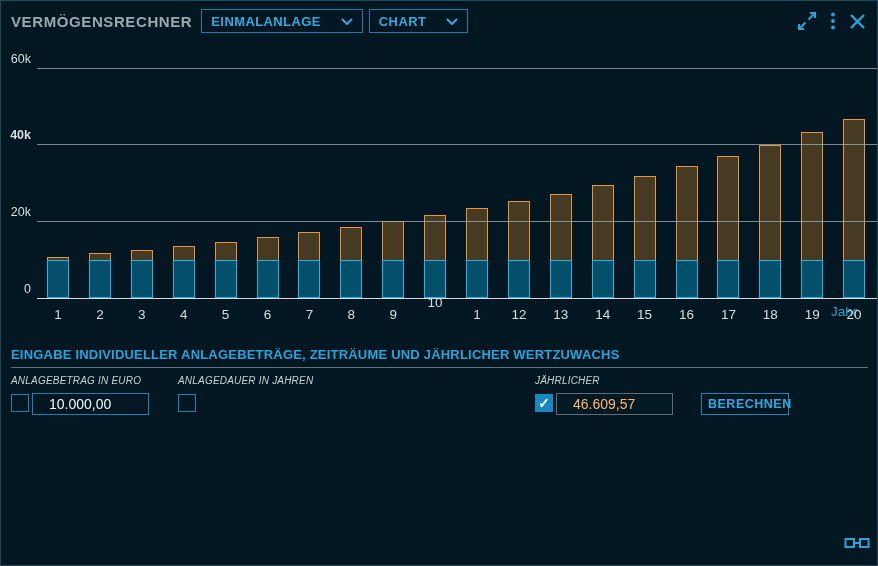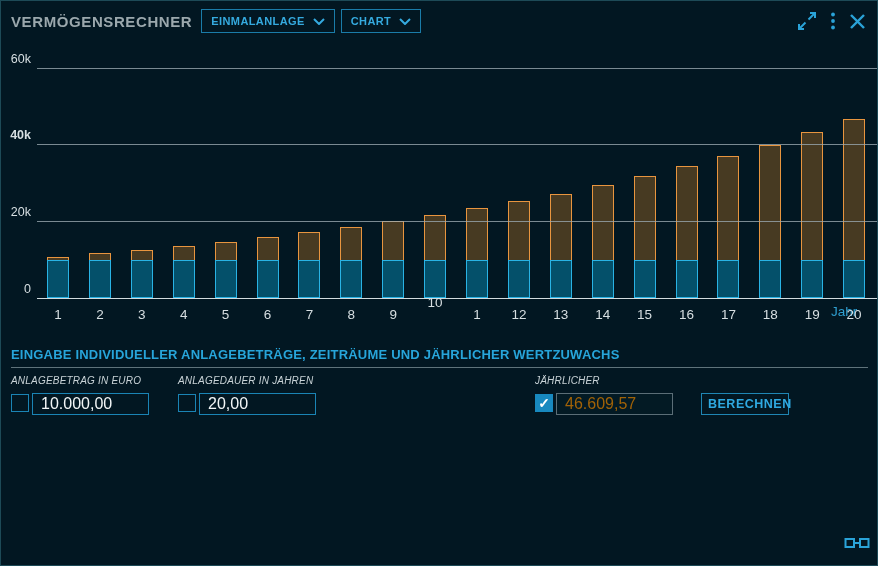--- a/index.html
+++ b/index.html
@@ -6,22 +6,22 @@
   *{box-sizing:border-box;}
   .stage{
     position:relative;width:878px;height:566px;
     background:#021722;border:1px solid #1d4a57;
     font-family:"Liberation Sans",sans-serif;overflow:hidden;
   }
   
   .header{position:absolute;left:0;top:0;width:100%;height:40px;display:flex;align-items:center;}
   .win-title{margin-left:10px;font-size:15px;font-weight:bold;letter-spacing:.6px;color:#9ba8ad;}
   .dropdown{
-    display:flex;align-items:center;gap:8px;height:24px;margin-left:6px;padding:0 9px;
-    border:1px solid #1a7ca9;color:#35aadf;font-size:11px;font-weight:bold;letter-spacing:.4px;
+    display:flex;align-items:center;gap:20px;height:24px;margin-left:6px;padding:0 9px;
+    border:1px solid #1a7ca9;color:#35aadf;font-size:13px;font-weight:bold;letter-spacing:.4px;
     cursor:pointer;background:transparent;
   }
   .dropdown:first-of-type{margin-left:9px;}
   .chev{display:block;}
   .hdr-icons{margin-left:auto;margin-right:11px;display:flex;align-items:center;gap:13px;}
   .hicon{cursor:pointer;display:flex;align-items:center;justify-content:center;}
   
   .chart-layer{position:absolute;left:0;top:0;width:878px;height:340px;}
   .gridline{position:absolute;left:36px;width:841px;height:1px;background:rgba(152,168,175,.8);z-index:3;}
   .gridline.base{background:rgba(222,231,234,.95);}
@@ -43,25 +43,25 @@
   .checkbox{
     width:18px;height:18px;margin-top:1px;border:1px solid #1a84b5;background:transparent;
     cursor:pointer;position:relative;flex:none;
   }
   .checkbox.checked{background:#1889bf;border-color:#1889bf;}
   .checkbox.checked::after{
     content:"✓";position:absolute;left:0;top:0;width:100%;height:100%;
     color:#fff;font-size:14px;font-weight:bold;line-height:17px;text-align:center;
   }
   .text-input{
-    height:22px;margin-left:3px;padding:0 8px;background:#021722;
-    border:1px solid #1a84b5;color:#f2f6f7;font-size:16px;
+    height:22px;margin-left:3px;padding:0 16px;background:#021722;
+    border:1px solid #1a84b5;color:#f2f6f7;font-size:14px;
     font-family:"Liberation Sans",sans-serif;outline:none;
   }
-  .text-input:disabled,.text-input.disabled{border-color:#5b6e77;color:#a16207;background:#031a24;}
+  .text-input:disabled,.text-input.disabled{border-color:#5b6e77;color:#fdba74;background:#031a24;}
   .calc-button{
     position:absolute;left:700px;top:392px;width:88px;height:22px;
     background:transparent;border:1px solid #1f86b4;color:#2fa9e1;
     font-size:12.5px;font-weight:bold;letter-spacing:.5px;cursor:pointer;
     font-family:"Liberation Sans",sans-serif;line-height:19px;text-align:center;
   }
   
   .footer-link{position:absolute;right:7px;bottom:11px;cursor:pointer;}
 </style>
 </head>
@@ -196,21 +196,20 @@
     <div class="field-controls">
       <span class="checkbox"></span>
       <input class="text-input" style="width: 117px;" type="text" value="10.000,00">
     </div>
   </div>
 
   <div class="field-group" style="left:177px">
     <div class="field-label">ANLAGEDAUER IN JAHREN</div>
     <div class="field-controls">
       <span class="checkbox"></span>
-      <input class="text-input" style="width: 117px;" type="text" value="20,00">
     </div>
   </div>
 
 
   <div class="field-group" style="left:534px">
     <div class="field-label">JÄHRLICHER</div>
     <div class="field-controls">
       <span class="checkbox checked"></span>
       <input class="text-input disabled" style="width: 117px;" type="text" disabled="" value="46.609,57">
     </div>

